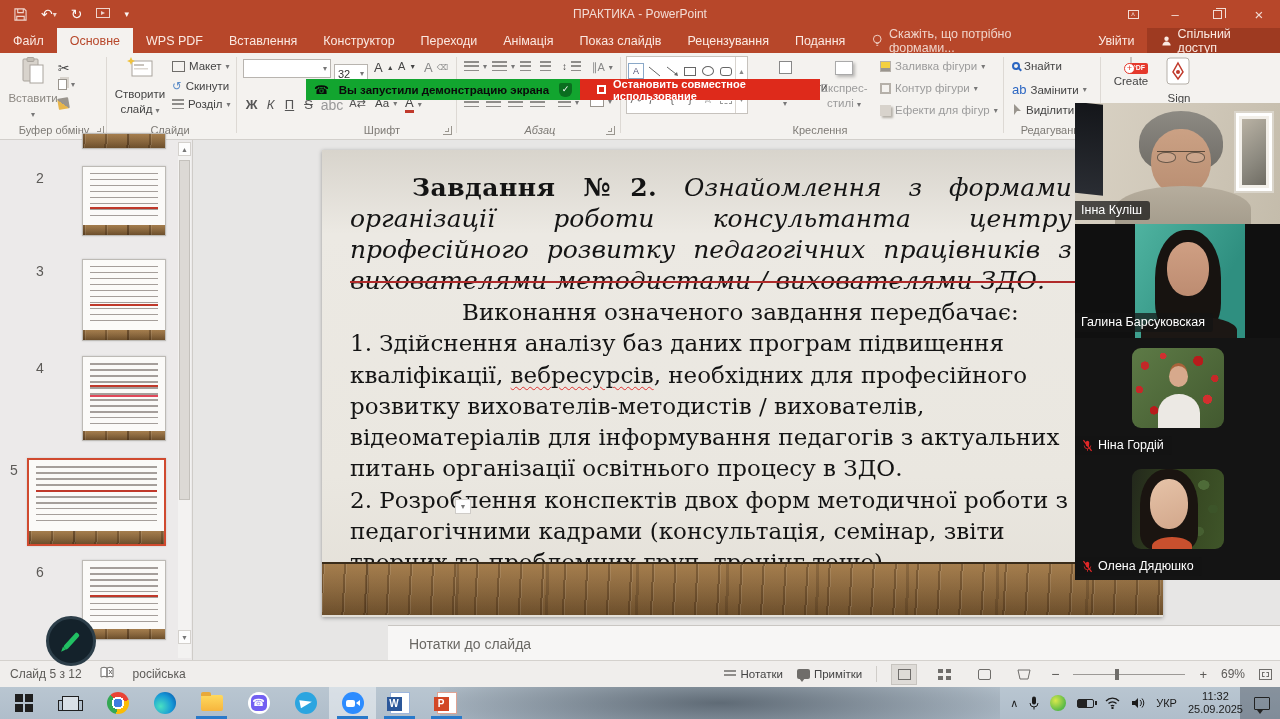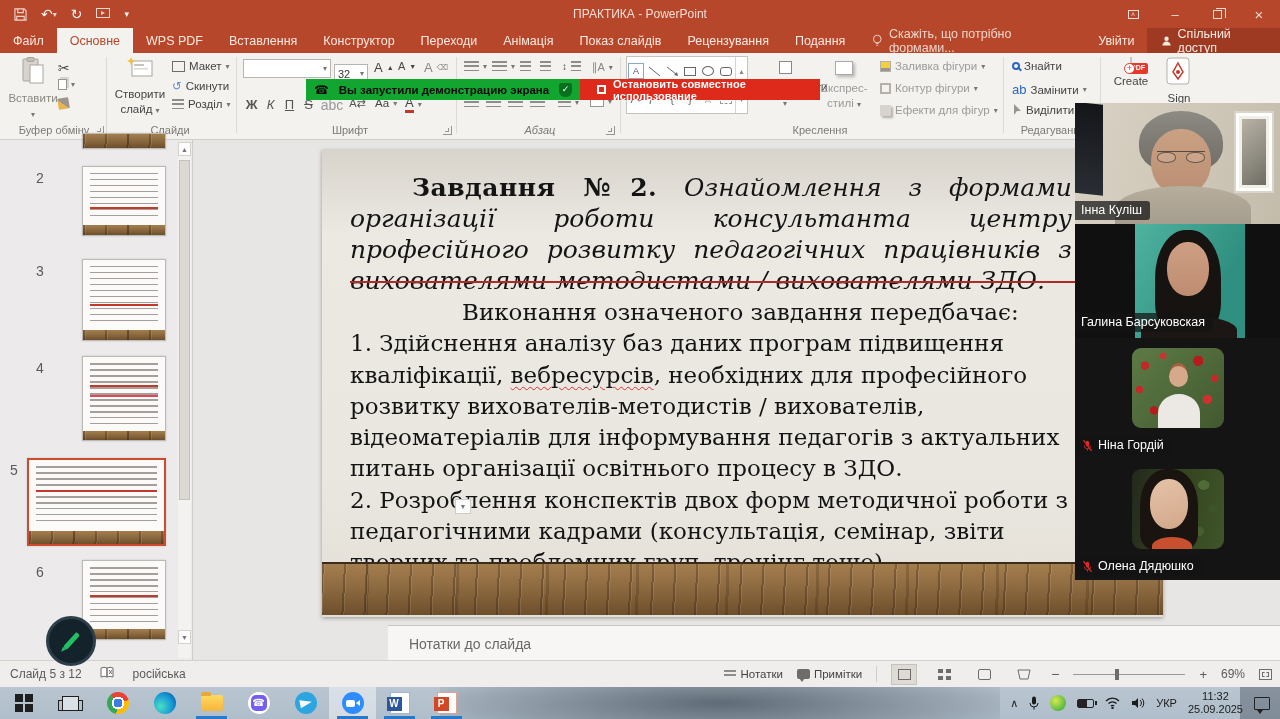--- a/index.html
+++ b/index.html
@@ -329,21 +329,21 @@
   <span class="fmt" style="position:absolute;left:349px;top:44px;font-size:11px;">А⇄</span>
   <span class="smallbtn" style="left:375px;top:44px;">
       <span>Аа</span>
       <span class="drop">▾</span>
     </span>
   <span class="smallbtn" style="left:405px;top:42px;">
       <span style="border-bottom:3px solid #c0392b;font-size:13px;">А</span>
       <span class="drop">▾</span>
     </span>
   <span class="lnch" style="left:443px;"></span>
-  <div class="glabel" style="left:300px;width:100px;">Шрифт</div>
+  <div class="glabel" style="left:300px;width:100px;text-align:right;">Шрифт</div>
   <div class="rsep" style="left:456px;"></div>
 
   <span class="smallbtn" style="left:464px;top:8px;">
       <i class="bars"></i>
       <span class="drop">▾</span>
     </span>
   <span class="smallbtn" style="left:492px;top:8px;">
       <i class="bars"></i>
       <span class="drop">▾</span>
     </span>

